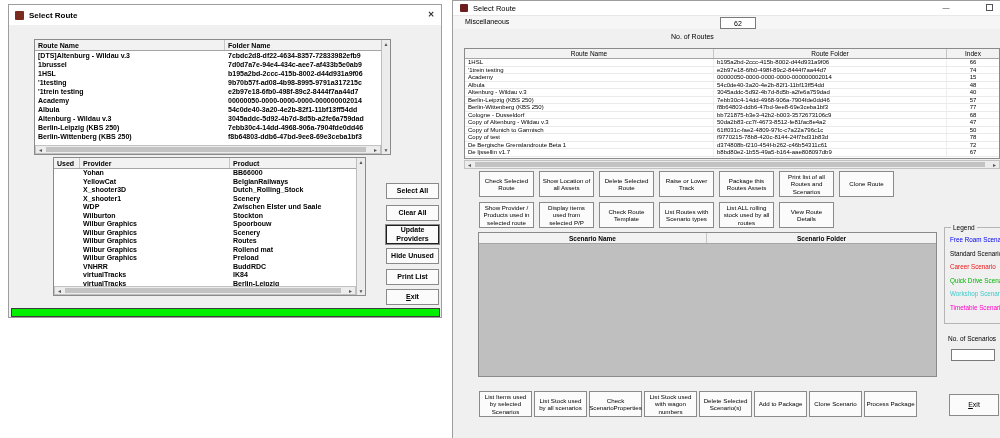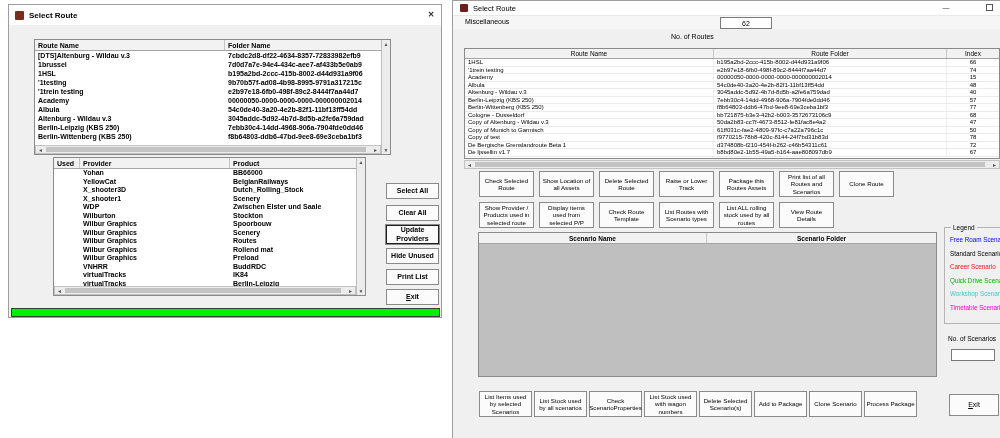--- a/index.html
+++ b/index.html
@@ -249,21 +249,21 @@
       <span class="title-text">Select Route</span>
     </div>
     <span class="cap-btn" style="left:481px; top:3px; font-size:7px;">—</span>
     <span class="cap-btn" style="left:524px; top:3px;"><span style="display:inline-block; width:7px; height:7px; border:1px solid #555;"></span></span>
 
     <div class="menubar">
       <span class="menu-item">Miscellaneous</span>
     </div>
 
     <span class="field-label" style="left:218px; top:32px;">No. of Routes</span>
-    <input class="textbox" style="left: 267px; top: 16px; width: 52px; height: 12px;" value="62">
+    <input class="textbox" style="left: 267px; top: 16px; width: 36px; height: 12px;" value="62">
 
     <div class="tbl" id="rg">
       <div class="tbl-head">
         <div class="hc" style="flex:0 0 249px;">Route Name</div>
         <div class="hc" style="flex:0 0 233px;">Route Folder</div>
         <div class="hc" style="flex:1 1 auto; border-right:none;">Index</div>
       </div>
       <div class="rows">
           <div class="r">
           <div class="c" style="width:249px; border-right:1px solid #efefef;">1HSL</div>

